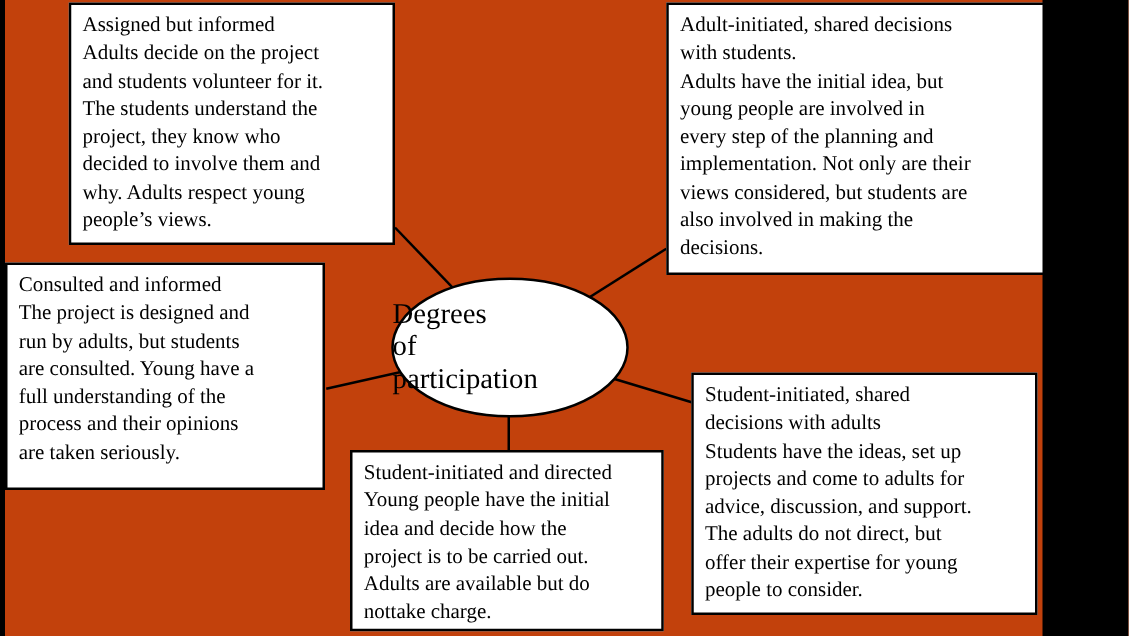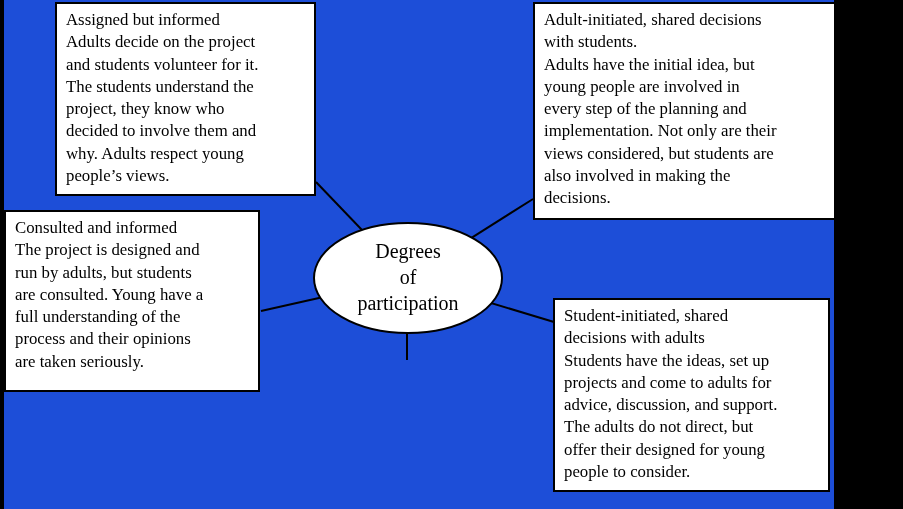--- a/index.html
+++ b/index.html
@@ -4,21 +4,21 @@
 <style>
   html, body {
     margin: 0;
     padding: 0;
     background: #ffffff;
   }
   #canvas {
     position: relative;
     width: 903px;
     height: 509px;
-    background: #1d4ed8;
+    background: #c2410c;
     overflow: hidden;
     font-family: "Liberation Serif", serif;
     color: #000000;
   }
   #connector-svg {
     position: absolute;
     left: 0; top: 0;
     width: 903px; height: 509px;
     z-index: 1;
   }
@@ -35,23 +35,23 @@
   }
   #box-assigned          { left: 55px;  top: 2px;   width: 261px; height: 194px; }
   #box-adult-initiated   { left: 533px; top: 2px;   width: 310px; height: 218px; }
   #box-consulted         { left: 4px;   top: 210px; width: 256px; height: 182px; }
   #box-student-directed  { left: 280px; top: 360px; width: 251px; height: 145px; }
   #box-student-shared    { left: 553px; top: 298px; width: 277px; height: 194px; }
   #ellipse-label {
     position: absolute;
     left: 314px; top: 238px;
     width: 188px; height: 82px;
-    text-align: center;
+    text-align: left;
     white-space: pre-line;
-    font-size: 20px;
+    font-size: 23px;
     line-height: 26px;
     z-index: 3;
   }
   .edge-bar {
     position: absolute;
     top: 0;
     height: 509px;
     background: #000000;
     z-index: 4;
   }
@@ -93,28 +93,34 @@
 decisions.</div>
 
   <div class="box" id="box-consulted">Consulted and informed
 The project is designed and
 run by adults, but students
 are consulted. Young have a
 full understanding of the
 process and their opinions
 are taken seriously.</div>
 
+  <div class="box" id="box-student-directed">Student-initiated and directed
+Young people have the initial
+idea and decide how the
+project is to be carried out.
+Adults are available but do
+nottake charge.</div>
 
   <div class="box" id="box-student-shared">Student-initiated, shared
 decisions with adults
 Students have the ideas, set up
 projects and come to adults for
 advice, discussion, and support.
 The adults do not direct, but
-offer their designed for young
+offer their expertise for young
 people to consider.</div>
 
   <div id="ellipse-label">Degrees
 of
 participation</div>
 
   <div class="edge-bar" id="left-bar"></div>
   <div class="edge-bar" id="right-bar"></div>
 
 </div>

